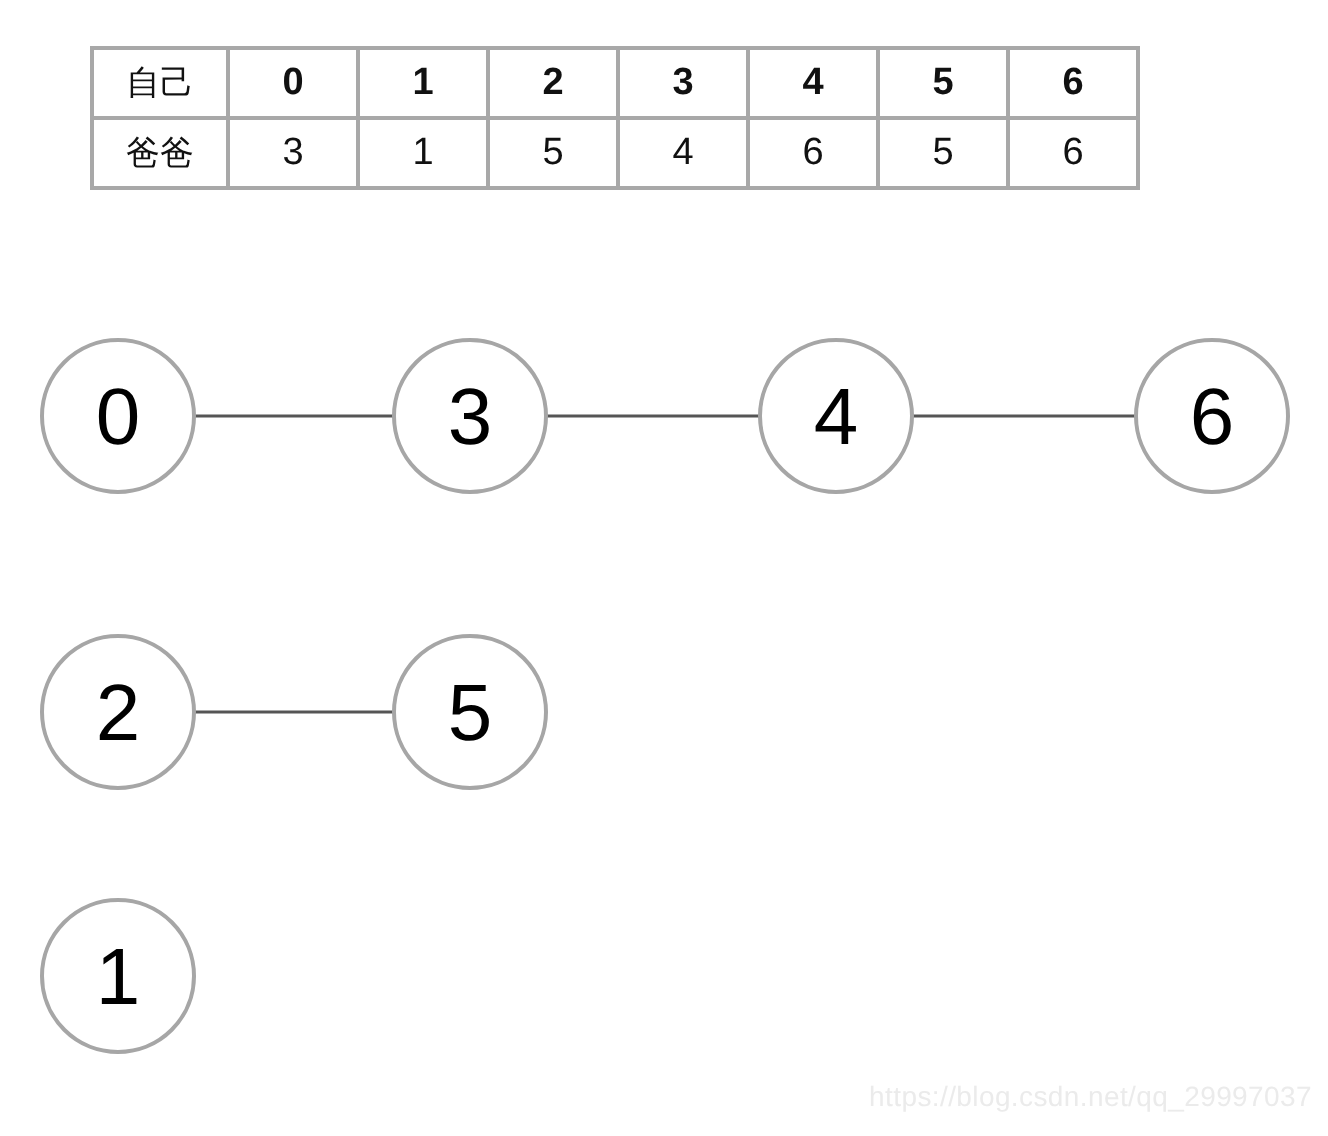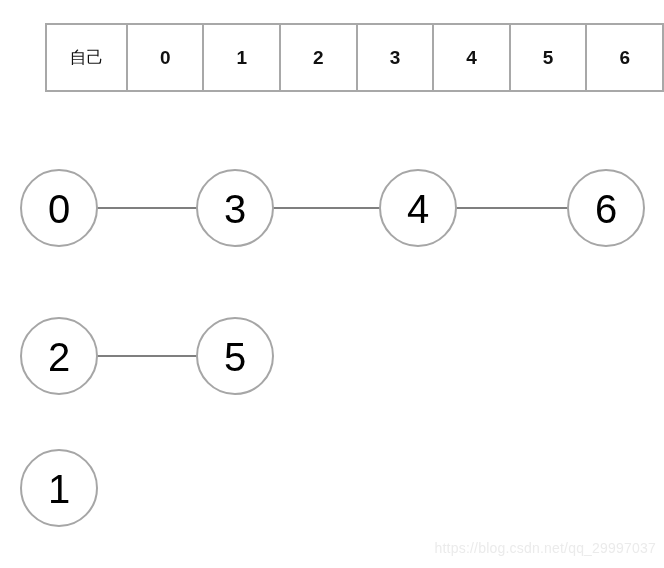--- a/index.html
+++ b/index.html
@@ -25,21 +25,21 @@
     background: #ffffff;
   }
   .uf-table td {
     border: 2px solid #a8a8a8;
     text-align: center;
     vertical-align: middle;
     height: 33px;
     width: 63px;
     font-size: 19px;
     color: #111111;
-    padding: 16px;
+    padding: 0;
   }
   .uf-table td.label-cell {
     width: 66px;
     font-size: 17px;
     font-family: "DejaVu Sans", "Liberation Sans", sans-serif;
     font-weight: normal;
   }
   .uf-table tr.header-row td.value-cell {
     font-weight: bold;
   }
@@ -97,20 +97,30 @@
     <tr class="header-row">
       <td class="label-cell">自己</td>
       <td class="value-cell">0</td>
       <td class="value-cell">1</td>
       <td class="value-cell">2</td>
       <td class="value-cell">3</td>
       <td class="value-cell">4</td>
       <td class="value-cell">5</td>
       <td class="value-cell">6</td>
     </tr>
+    <tr class="data-row">
+      <td class="label-cell">爸爸</td>
+      <td class="value-cell">3</td>
+      <td class="value-cell">1</td>
+      <td class="value-cell">5</td>
+      <td class="value-cell">4</td>
+      <td class="value-cell">6</td>
+      <td class="value-cell">5</td>
+      <td class="value-cell">6</td>
+    </tr>
   </tbody>
 </table>
 
 <div class="graph-canvas">
   <svg width="664" height="568" viewBox="0 0 664 568" xmlns="http://www.w3.org/2000/svg">
     <g>
       <line class="edge-line" x1="97" y1="208" x2="197" y2="208" stroke="#555555"></line>
       <line class="edge-line" x1="273" y1="208" x2="380" y2="208" stroke="#555555"></line>
       <line class="edge-line" x1="456" y1="208" x2="568" y2="208" stroke="#555555"></line>
       <line class="edge-line" x1="97" y1="356" x2="197" y2="356" stroke="#555555"></line>

